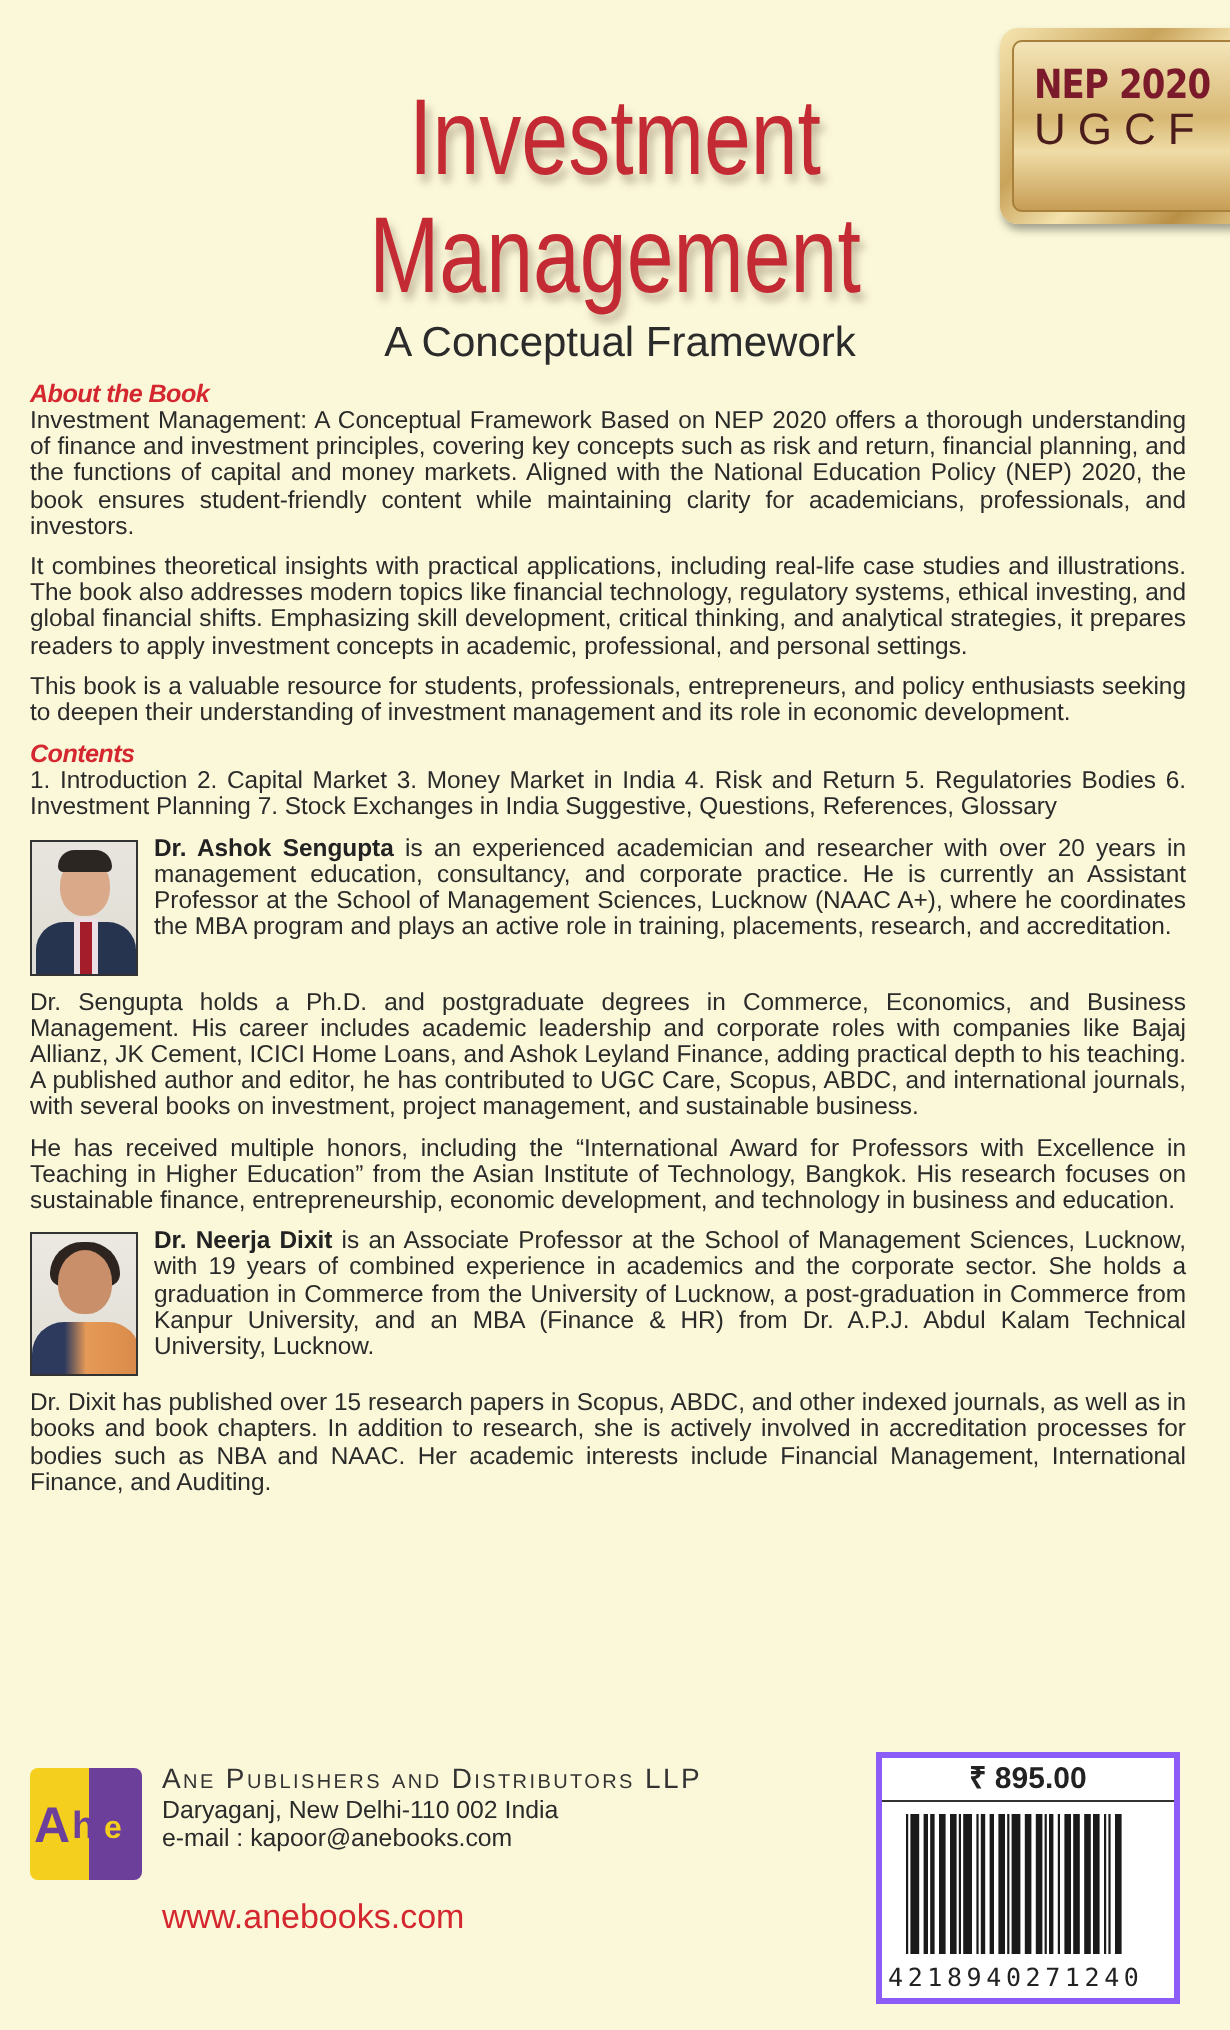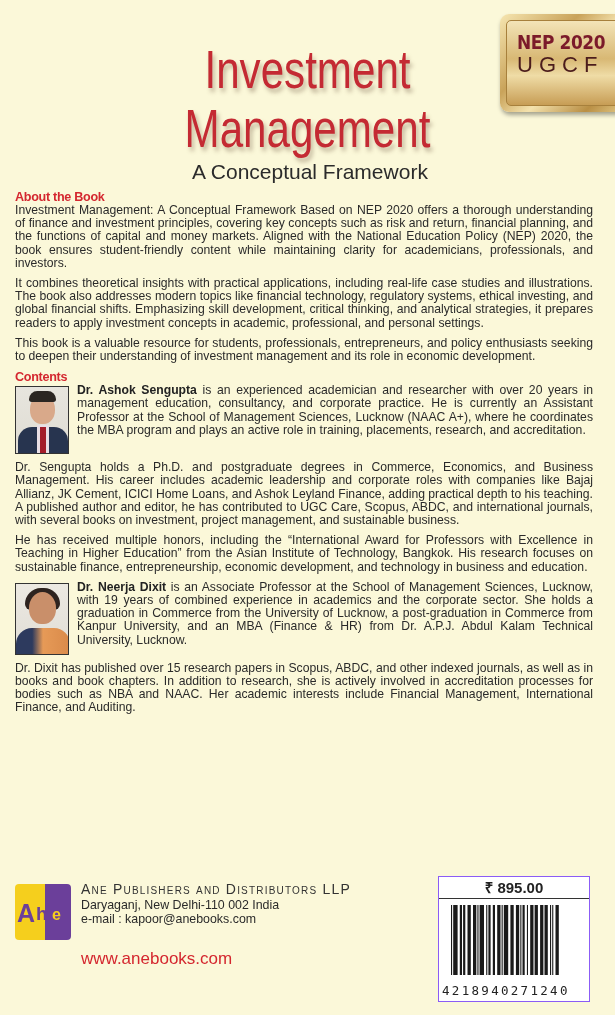--- a/index.html
+++ b/index.html
@@ -43,21 +43,21 @@
   .title.t2 { top: 101px; }
   .subtitle {
     position: absolute; left: 0; width: 615px; text-align: center; top: 160px;
     font-size: 21px; color: #2b2b2b; padding-left: 5px;
   }
   .content {
     position: absolute; left: 15px; top: 190px; width: 578px;
     font-size: 12.2px; line-height: 13.2px; color: #2a2a2a;
   }
   .heading {
-    color: #d4272f; font-weight: bold; font-size: 12.6px; line-height: 14px; letter-spacing: -0.3px;
+    color: #d4272f; font-weight: bold; font-size: 12.6px; line-height: 14px; letter-spacing: -0.3px; font-style: italic;
   }
   .para { text-align: justify; margin-bottom: 7px; }
   .author-block { display: flex; margin-bottom: 7px; }
   .photo {
     width: 54px; height: 68px; border: 1px solid #333; flex-shrink: 0;
     margin-right: 8px; margin-top: 2px; position: relative; overflow: hidden;
   }
   .photo.p1 { background: linear-gradient(180deg, #e7e5de 0%, #dfdcd3 100%); }
   .photo.p2 { background: linear-gradient(180deg, #ece9e2 0%, #e0ddd5 100%); height: 72px; }
   .head { position: absolute; border-radius: 50% 50% 45% 45%; }
@@ -80,21 +80,21 @@
   }
   .logo-A { position: absolute; left: 2px; top: 15px; font-size: 25px; font-weight: bold; color: #6b3f9a; }
   .logo-he { position: absolute; left: 22px; top: 22px; font-size: 16px; font-weight: bold; color: #f5cf1d; letter-spacing: 1px; }
   .logo-h { position: absolute; left: 21px; top: 19px; font-size: 19px; font-weight: bold; color: #6b3f9a; }
   .pub { position: absolute; left: 81px; top: 12px; font-size: 12.4px; line-height: 14.6px; color: #2a2a2a; }
   .pub-name { font-size: 14px; letter-spacing: 1.2px; font-variant: small-caps; color: #333; margin-bottom: 1px; }
   .website { margin-top: 25px; font-size: 17px; color: #d4272f; }
 
   .price-box {
     position: absolute; left: 438px; top: 876px; width: 152px; height: 126px;
-    border: 1px solid #8b5cf6; background: #fff;
+    border: 3px solid #8b5cf6; background: #fff;
   }
   .price { height: 22px; border-bottom: 1px solid #333; text-align: center; font-weight: bold; font-size: 15px; line-height: 21px; color: #222; }
   .barcode { position: absolute; left: 12px; top: 28px; width: 138px; height: 70px; }
   .isbn {
     position: absolute; left: 3px; bottom: 3px; font-family: "DejaVu Sans Mono", monospace; font-size: 12.5px;
     letter-spacing: 2.3px; color: #222; background: transparent;
   }
 </style>
 </head>
 <body>
@@ -110,20 +110,21 @@
 <div class="title t2">Management</div>
 <div class="subtitle">A Conceptual Framework</div>
 
 <div class="content">
   <div class="heading">About the Book</div>
   <p class="para">Investment Management: A Conceptual Framework Based on NEP 2020 offers a thorough understanding of finance and investment principles, covering key concepts such as risk and return, financial planning, and the functions of capital and money markets. Aligned with the National Education Policy (NEP) 2020, the book ensures student-friendly content while maintaining clarity for academicians, professionals, and investors.</p>
   <p class="para">It combines theoretical insights with practical applications, including real-life case studies and illustrations. The book also addresses modern topics like financial technology, regulatory systems, ethical investing, and global financial shifts. Emphasizing skill development, critical thinking, and analytical strategies, it prepares readers to apply investment concepts in academic, professional, and personal settings.</p>
   <p class="para">This book is a valuable resource for students, professionals, entrepreneurs, and policy enthusiasts seeking to deepen their understanding of investment management and its role in economic development.</p>
 
   <div class="heading">Contents</div>
+  <p class="para">1. Introduction 2. Capital Market 3. Money Market in India 4. Risk and Return 5. Regulatories Bodies 6. Investment Planning 7. Stock Exchanges in India Suggestive, Questions, References, Glossary</p>
 
 
   <div class="author-block">
     <div class="photo p1">
       <div class="suit"></div>
         <div class="shirt"></div>
         <div class="tie"></div>
       <div class="head"></div>
         <div class="hair"></div>
     </div>

